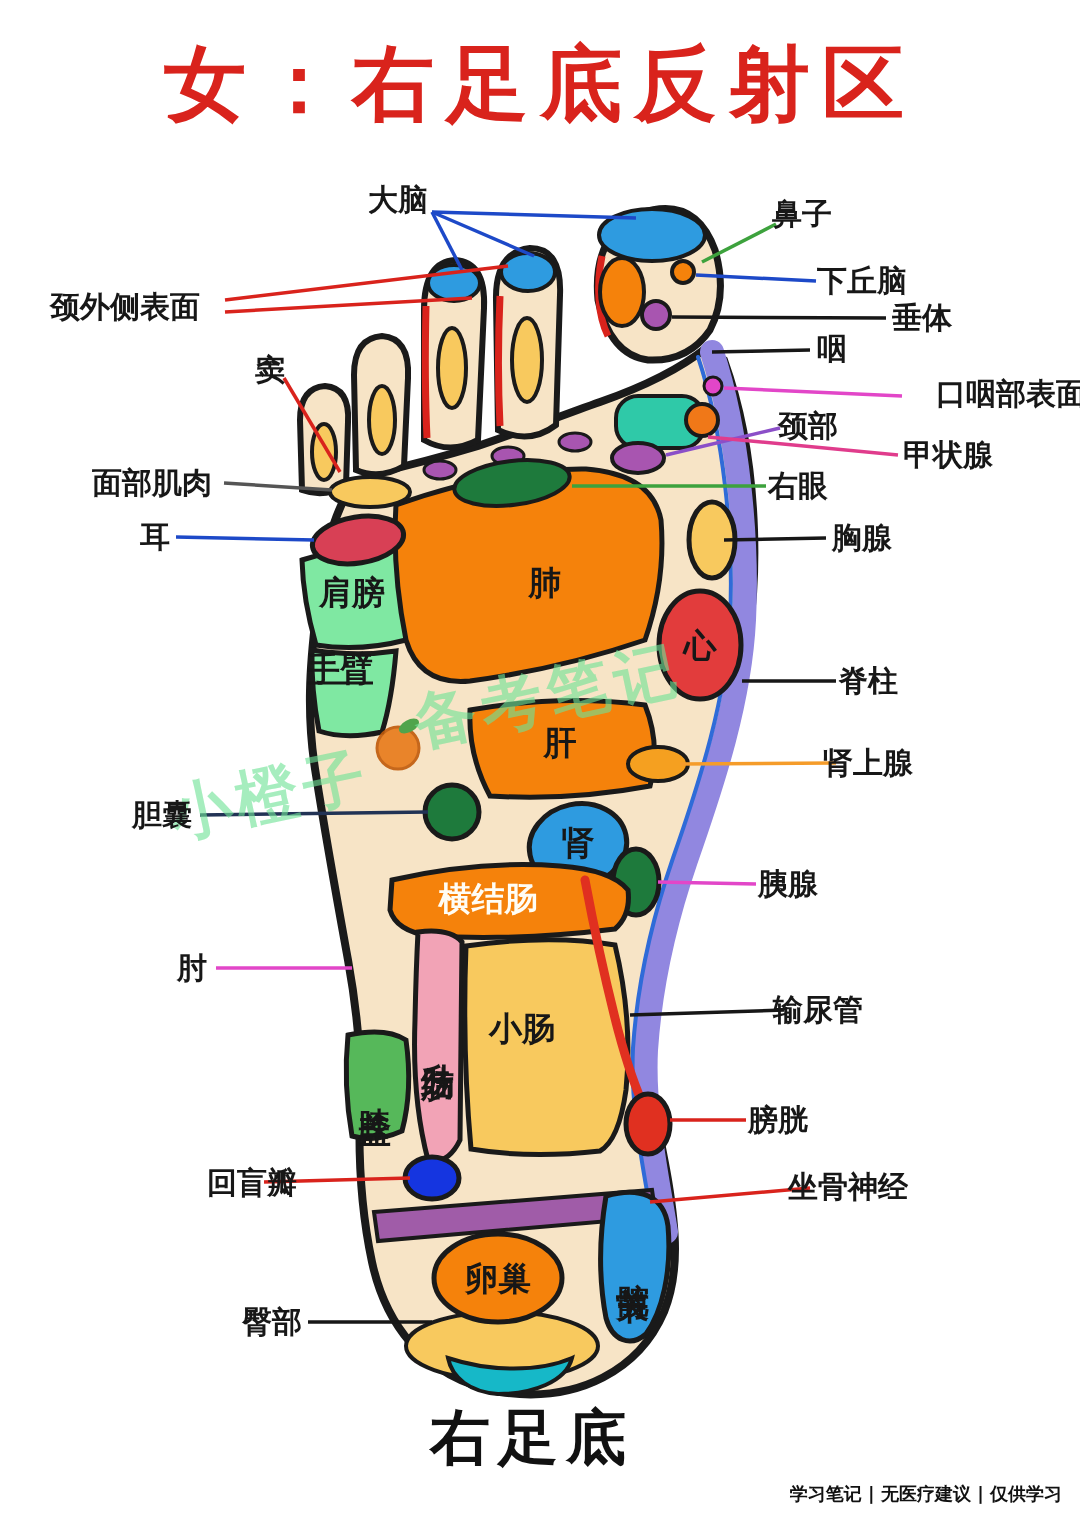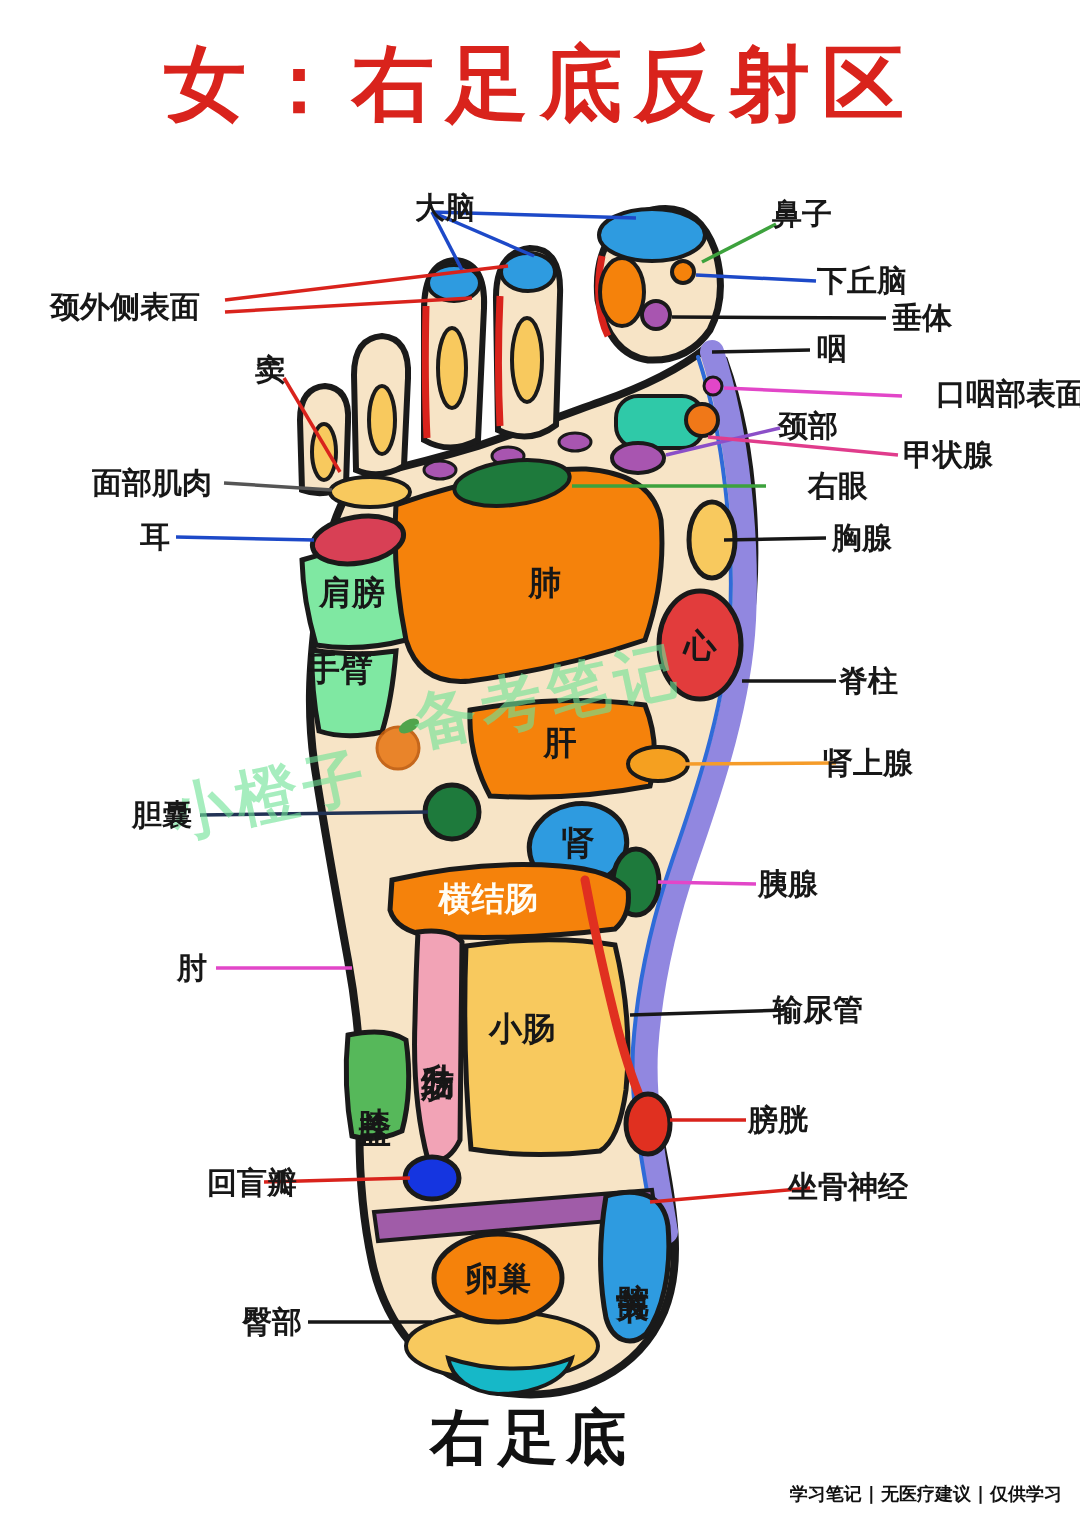--- a/index.html
+++ b/index.html
@@ -151,48 +151,48 @@
       <line x1="756" y1="884" x2="658" y2="882" stroke="#e246c8"></line>
       <line x1="784" y1="1010" x2="630" y2="1015" stroke="#171717"></line>
       <line x1="746" y1="1120" x2="670" y2="1120" stroke="#d9231c"></line>
       <line x1="810" y1="1188" x2="650" y2="1202" stroke="#d9231c"></line>
     </g>
   </svg>
 
   <div class="wm" style="left:270px;top:795px;">小橙子</div>
   <div class="wm" style="left:548px;top:696px;">备考笔记</div>
 
-  <div class="lbl" style="left:398px;top:208px;margin-left:47px;">大脑</div>
+  <div class="lbl" style="left:398px;top:200px;">大脑</div>
   <div class="lbl" style="left:125px;top:307px;">颈外侧表面</div>
   <div class="lbl" style="left:270px;top:370px;">窦</div>
   <div class="lbl" style="left:152px;top:483px;">面部肌肉</div>
   <div class="lbl" style="left:155px;top:537px;">耳</div>
   <div class="lbl" style="left:162px;top:815px;text-align:center;">胆囊</div>
   <div class="lbl" style="left:192px;top:968px;">肘</div>
   <div class="lbl" style="left:218px;top:1183px;margin-left:34px;">回盲瓣</div>
   <div class="lbl" style="left:272px;top:1322px;">臀部</div>
 
   <div class="lbl" style="left:802px;top:214px;text-align:center;">鼻子</div>
   <div class="lbl" style="left:862px;top:281px;">下丘脑</div>
   <div class="lbl" style="left:922px;top:318px;">垂体</div>
   <div class="lbl" style="left:832px;top:349px;">咽</div>
   <div class="lbl" style="left:1011px;top:394px;">口咽部表面</div>
   <div class="lbl" style="left:808px;top:426px;">颈部</div>
   <div class="lbl" style="left:948px;top:455px;">甲状腺</div>
-  <div class="lbl" style="left:798px;top:486px;margin-left:40px;">右眼</div>
+  <div class="lbl" style="left:798px;top:486px;">右眼</div>
   <div class="lbl" style="left:862px;top:538px;">胸腺</div>
   <div class="lbl" style="left:868px;top:681px;">脊柱</div>
   <div class="lbl" style="left:868px;top:763px;">肾上腺</div>
   <div class="lbl" style="left:788px;top:884px;">胰腺</div>
   <div class="lbl" style="left:818px;top:1010px;">输尿管</div>
   <div class="lbl" style="left:778px;top:1120px;">膀胱</div>
   <div class="lbl" style="left:848px;top:1187px;">坐骨神经</div>
 
   <div class="rlbl" style="left:352px;top:592px;">肩膀</div>
-  <div class="rlbl" style="left:340px;top:668px;">手臂</div>
+  <div class="rlbl" style="left:340px;top:668px;text-decoration:underline;">手臂</div>
   <div class="rlbl" style="left:545px;top:582px;">肺</div>
   <div class="rlbl" style="left:700px;top:645px;">心</div>
   <div class="rlbl" style="left:560px;top:742px;">肝</div>
   <div class="rlbl" style="left:578px;top:842px;">肾</div>
   <div class="rlbl white" style="left:488px;top:898px;">横结肠</div>
   <div class="rlbl vert" style="left:438px;top:1042px;">升结肠</div>
   <div class="rlbl" style="left:522px;top:1028px;">小肠</div>
   <div class="rlbl vert" style="left:375px;top:1085px;">膝盖</div>
   <div class="rlbl" style="left:498px;top:1278px;">卵巢</div>
   <div class="rlbl vert" style="left:633px;top:1262px;">髋关节</div>

